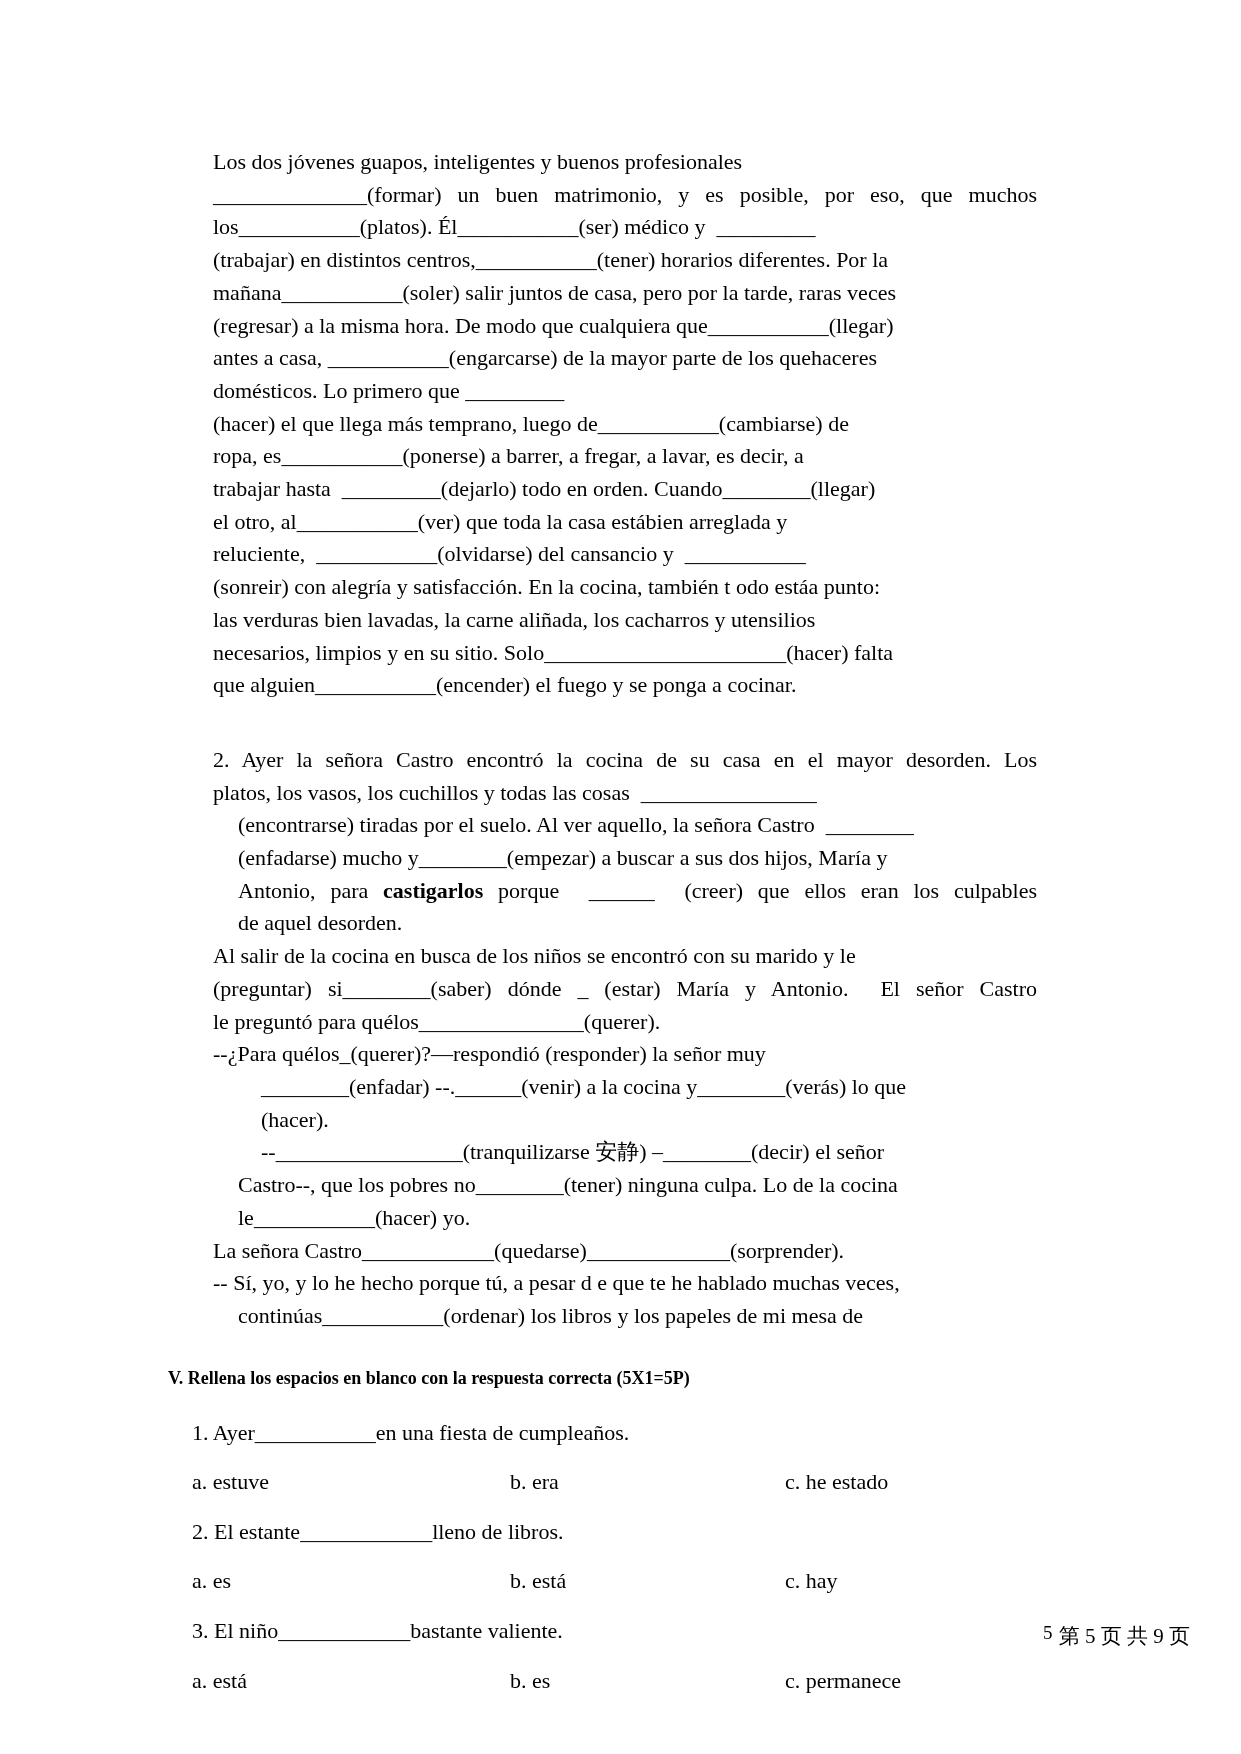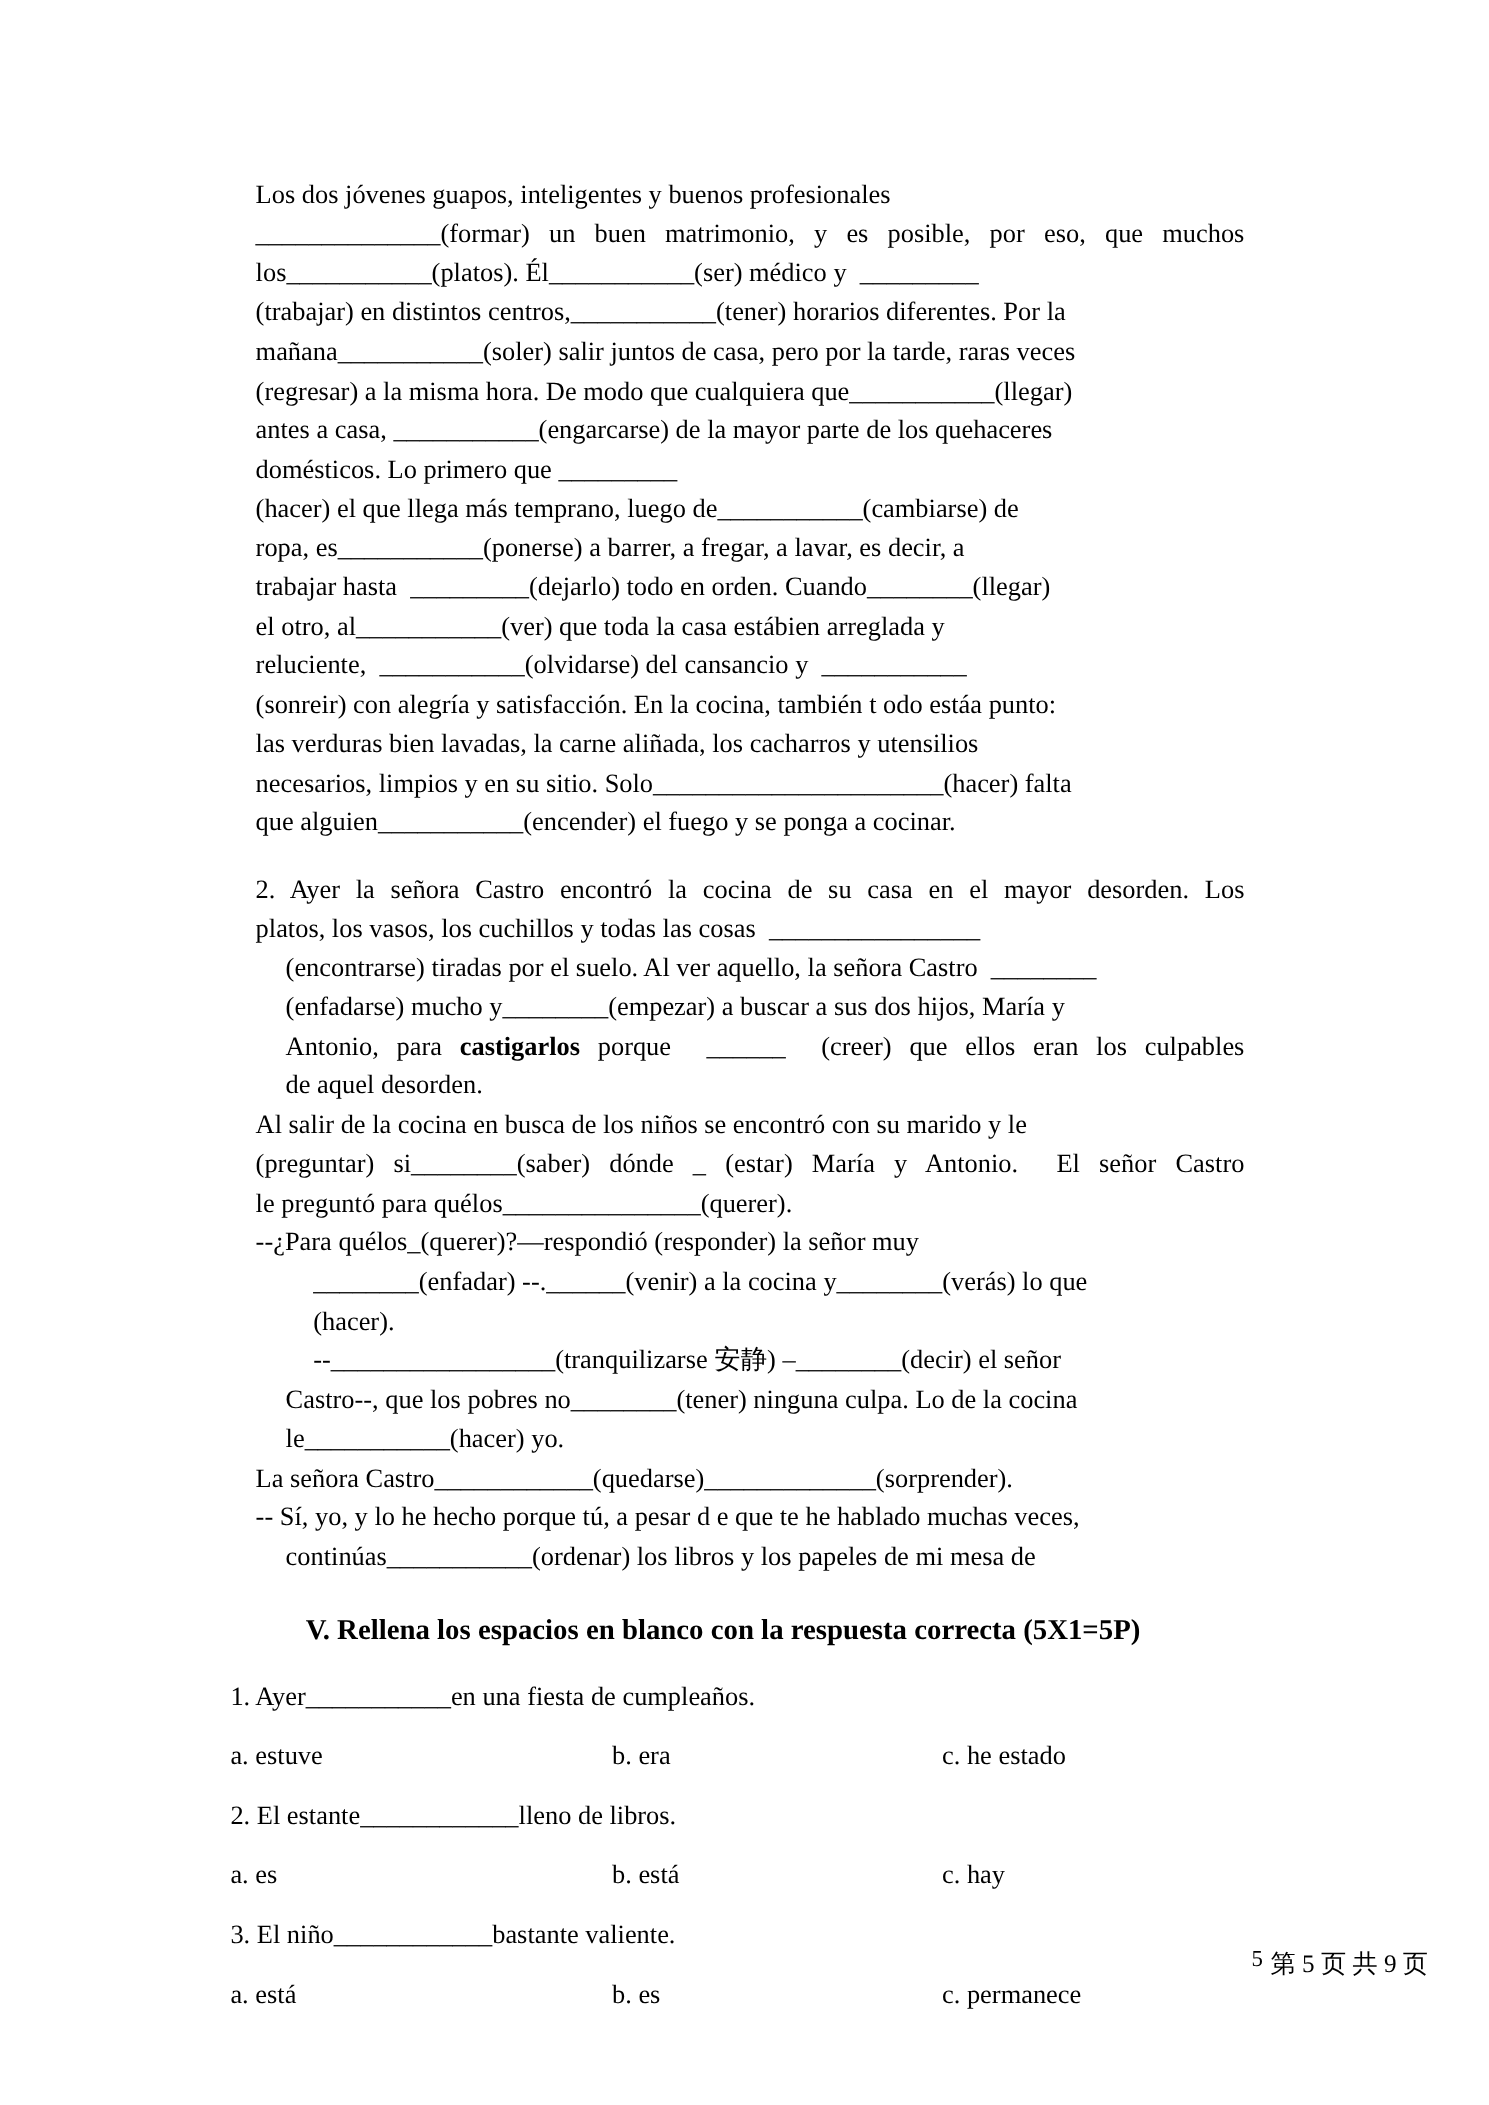--- a/index.html
+++ b/index.html
@@ -11,23 +11,23 @@
     color:#000;
     overflow:hidden;
   }
   .content { position:absolute; left:213px; top:146px; width:824px; }
   .para { font-size:22px; line-height:32.7px; }
   .line { white-space:pre-wrap; }
   .line.jl { text-align:justify; text-align-last:justify; }
   .ind0 { padding-left:0; }
   .ind1 { padding-left:25px; }
   .ind2 { padding-left:48px; }
-  #para2 { margin-top:23px; }
+  #para2 { margin-top:42px; }
   .secv { margin-top:25px; margin-left:-45px; }
-  .secv h2 { margin:0; font-size:24px; line-height:40px; font-weight:bold; white-space:pre;text-align:center; }
+  .secv h2 { margin:0; font-size:18px; line-height:40px; font-weight:bold; white-space:pre; }
   #questions { margin-left:24px; }
   .qstem, .optrow { font-size:22px; line-height:29.6px; white-space:pre-wrap;margin-top:20px; }
   .opt { display:inline-block; vertical-align:top; }
   .opt-a { width:318px; }
   .opt-b { width:275px; }
   .footer-center {
     position:absolute; left:0; top:1622px; width:1190px;
     text-align:right; font-size:21px; line-height:28px;
   }
   .footer-num {

